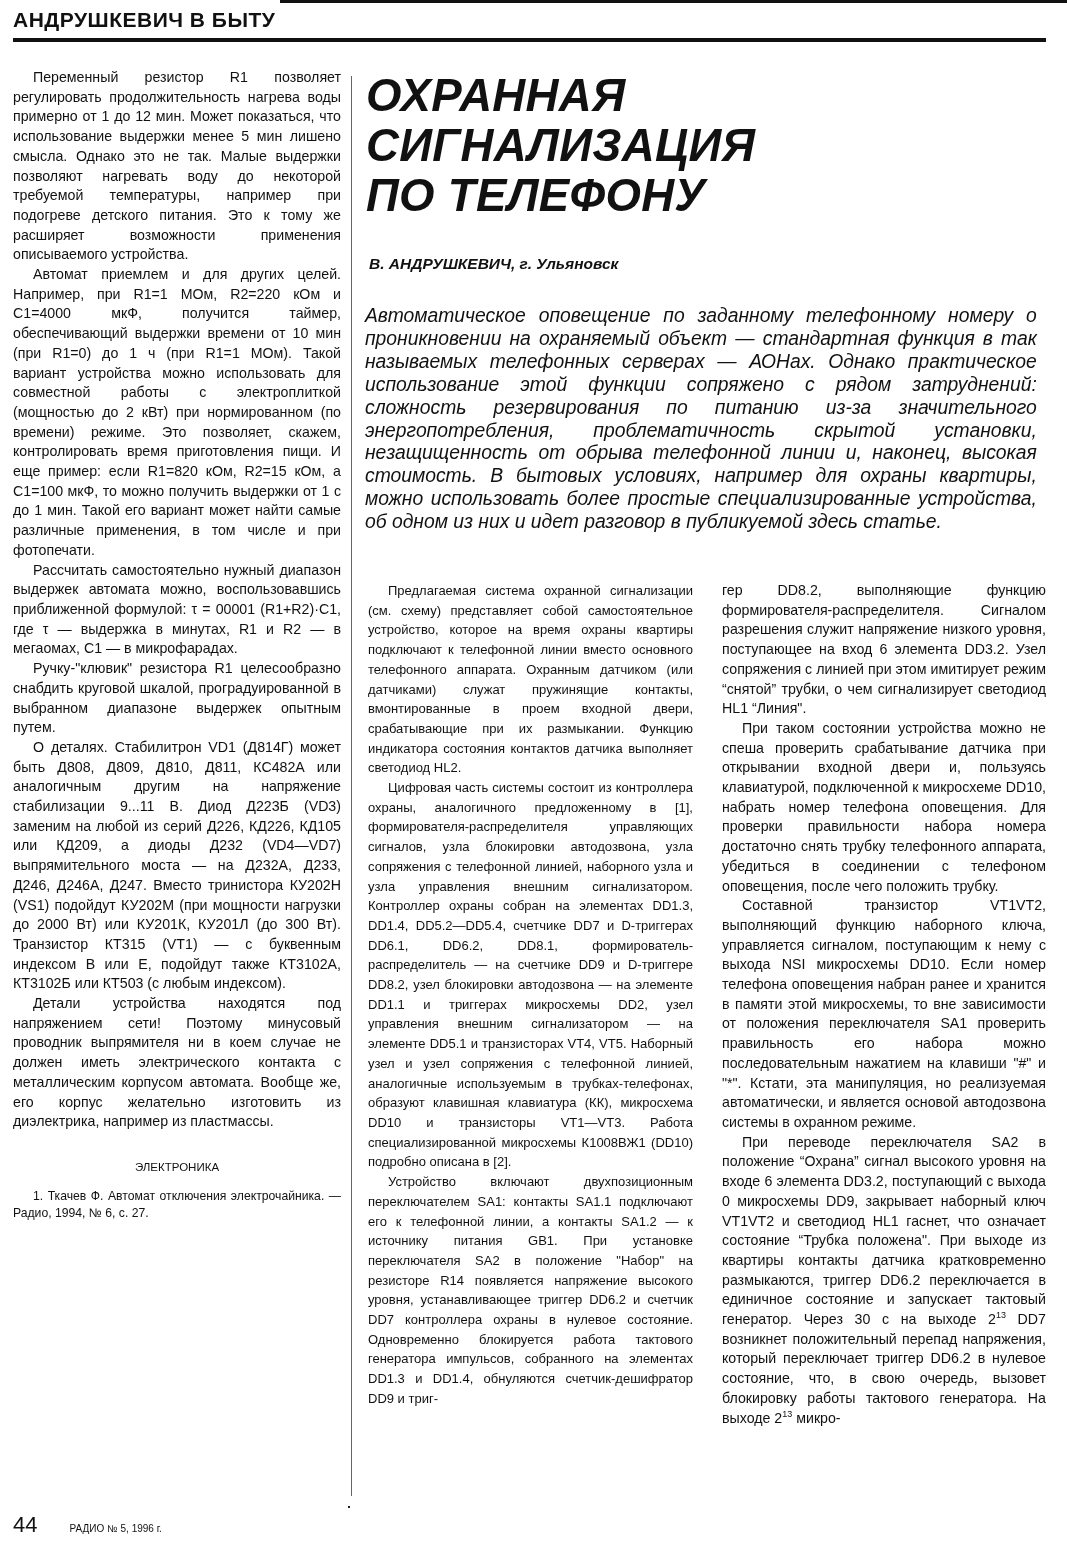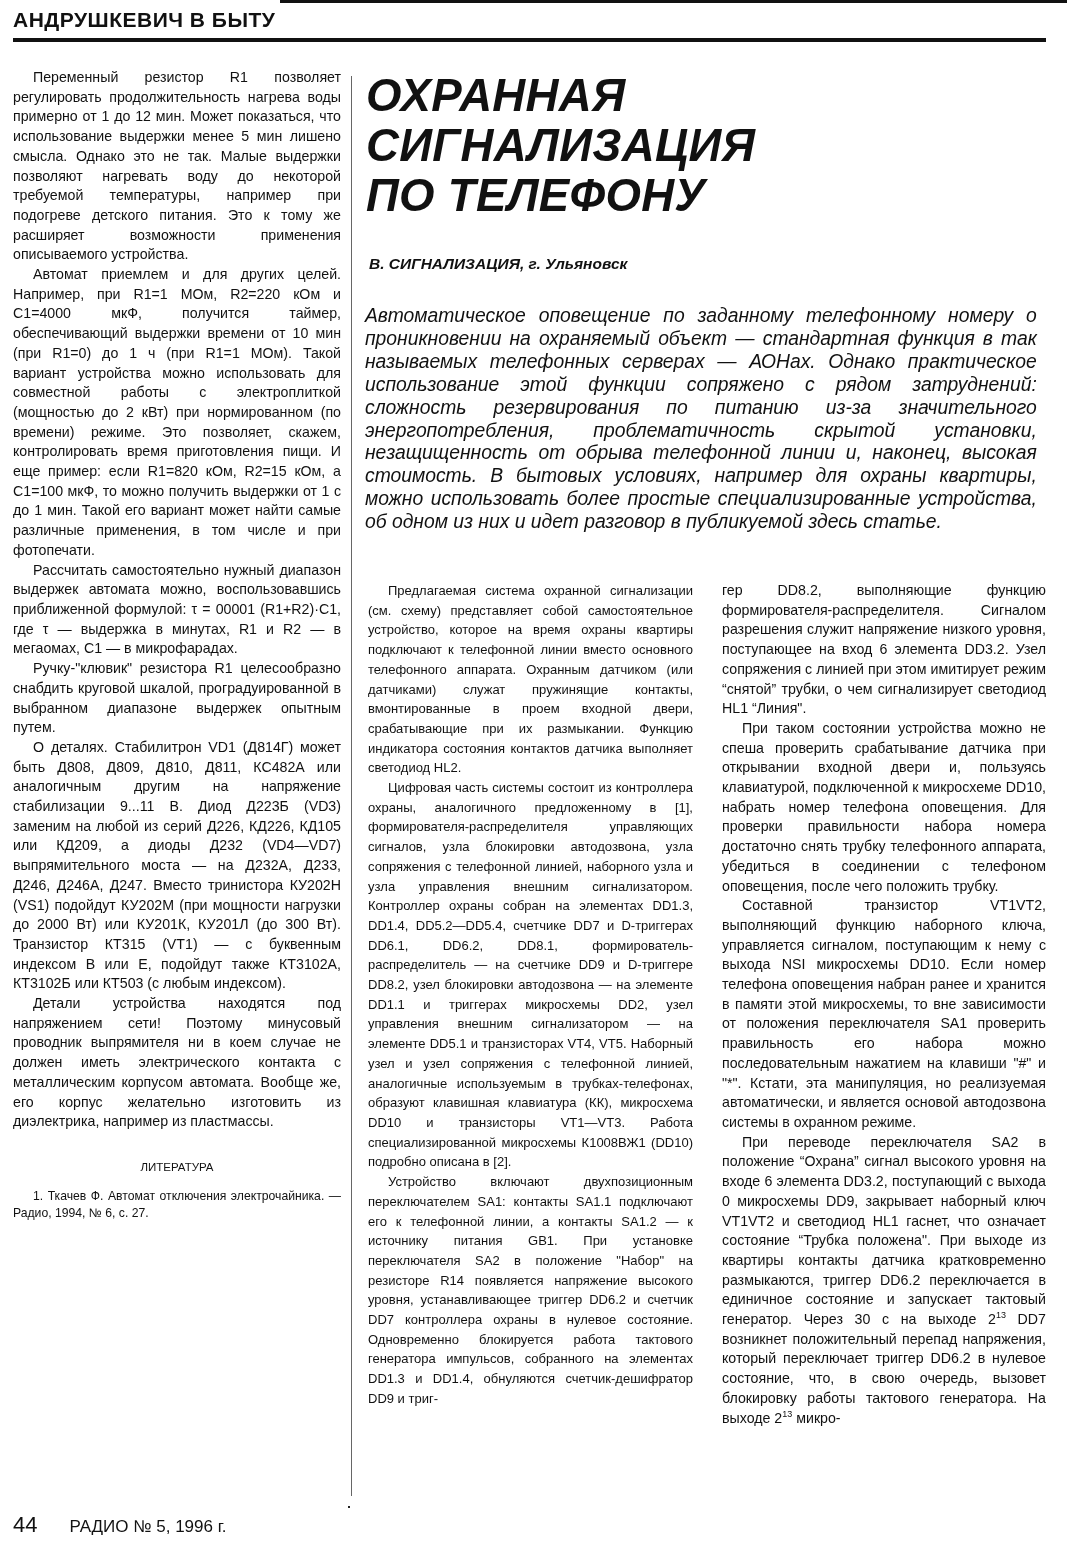--- a/index.html
+++ b/index.html
@@ -46,50 +46,50 @@
   .col-right {
     position: absolute; left: 722px; top: 581px; width: 324px;
     font-size: 14.2px; line-height: 19.7px; text-align: justify;
   }
   .col-mid p, .col-right p { text-indent: 20px; }
   .col-mid p.cont, .col-right p.cont { text-indent: 0; }
   sup { font-size: 9px; line-height: 0; }
 
   .footer { position: absolute; left: 13px; top: 1512px; display: flex; align-items: baseline; gap: 12px; }
   .page-num { font-weight: 400; font-size: 22px; }
-  .footer-src { font-size: 17px; padding-left: 20px; }
+  .footer-src { font-size: 10px; padding-left: 20px; }
   .speck { position: absolute; left: 348px; top: 1506px; width: 2px; height: 2px; background: #222; }
 </style>
 </head>
 <body>
 
 <div class="top-edge"></div>
 <div class="header-label">АНДРУШКЕВИЧ В БЫТУ</div>
 <div class="header-rule"></div>
 
 <div class="col-left">
   <p>Переменный резистор R1 позволяет регулировать продолжительность нагрева воды примерно от 1 до 12 мин. Может показаться, что использование выдержки менее 5 мин лишено смысла. Однако это не так. Малые выдержки позволяют нагревать воду до некоторой требуемой температуры, например при подогреве детского питания. Это к тому же расширяет возможности применения описываемого устройства.</p>
   <p>Автомат приемлем и для других целей. Например, при R1=1 МОм, R2=220 кОм и С1=4000 мкФ, получится таймер, обеспечивающий выдержки времени от 10 мин (при R1=0) до 1 ч (при R1=1 МОм). Такой вариант устройства можно использовать для совместной работы с электроплиткой (мощностью до 2 кВт) при нормированном (по времени) режиме. Это позволяет, скажем, контролировать время приготовления пищи. И еще пример: если R1=820 кОм, R2=15 кОм, а С1=100 мкФ, то можно получить выдержки от 1 с до 1 мин. Такой его вариант может найти самые различные применения, в том числе и при фотопечати.</p>
   <p>Рассчитать самостоятельно нужный диапазон выдержек автомата можно, воспользовавшись приближенной формулой: τ = 00001 (R1+R2)·C1, где τ — выдержка в минутах, R1 и R2 — в мегаомах, С1 — в микрофарадах.</p>
   <p>Ручку-"клювик" резистора R1 целесообразно снабдить круговой шкалой, проградуированной в выбранном диапазоне выдержек опытным путем.</p>
   <p>О деталях. Стабилитрон VD1 (Д814Г) может быть Д808, Д809, Д810, Д811, КС482А или аналогичным другим на напряжение стабилизации 9...11 В. Диод Д223Б (VD3) заменим на любой из серий Д226, КД226, КД105 или КД209, а диоды Д232 (VD4—VD7) выпрямительного моста — на Д232А, Д233, Д246, Д246А, Д247. Вместо тринистора КУ202Н (VS1) подойдут КУ202М (при мощности нагрузки до 2000 Вт) или КУ201К, КУ201Л (до 300 Вт). Транзистор КТ315 (VT1) — с буквенным индексом В или Е, подойдут также КТ3102А, КТ3102Б или КТ503 (с любым индексом).</p>
   <p>Детали устройства находятся под напряжением сети! Поэтому минусовый проводник выпрямителя ни в коем случае не должен иметь электрического контакта с металлическим корпусом автомата. Вообще же, его корпус желательно изготовить из диэлектрика, например из пластмассы.</p>
-  <p class="lit-heading">ЛИТЕРАТУРА</p>
+  <p class="lit-heading">ЭЛЕКТРОНИКА</p>
   <p class="lit-item">1. Ткачев Ф. Автомат отключения электрочайника. — Радио, 1994, № 6, с. 27.</p>
 </div>
 
 <div class="col-divider"></div>
 
 <div class="title">
   <div>ОХРАННАЯ</div>
   <div>СИГНАЛИЗАЦИЯ</div>
   <div>ПО ТЕЛЕФОНУ</div>
 </div>
 
-<div class="byline">В. СИГНАЛИЗАЦИЯ, г. Ульяновск</div>
+<div class="byline">В. АНДРУШКЕВИЧ, г. Ульяновск</div>
 
 <div class="lead">Автоматическое оповещение по заданному телефонному номеру о проникновении на охраняемый объект — стандартная функция в так называемых телефонных серверах — АОНах. Однако практическое использование этой функции сопряжено с рядом затруднений: сложность резервирования по питанию из-за значительного энергопотребления, проблематичность скрытой установки, незащищенность от обрыва телефонной линии и, наконец, высокая стоимость. В бытовых условиях, например для охраны квартиры, можно использовать более простые специализированные устройства, об одном из них и идет разговор в публикуемой здесь статье.</div>
 
 <div class="col-mid">
   <p>Предлагаемая система охранной сигнализации (см. схему) представляет собой самостоятельное устройство, которое на время охраны квартиры подключают к телефонной линии вместо основного телефонного аппарата. Охранным датчиком (или датчиками) служат пружинящие контакты, вмонтированные в проем входной двери, срабатывающие при их размыкании. Функцию индикатора состояния контактов датчика выполняет светодиод HL2.</p>
   <p>Цифровая часть системы состоит из контроллера охраны, аналогичного предложенному в [1], формирователя-распределителя управляющих сигналов, узла блокировки автодозвона, узла сопряжения с телефонной линией, наборного узла и узла управления внешним сигнализатором. Контроллер охраны собран на элементах DD1.3, DD1.4, DD5.2—DD5.4, счетчике DD7 и D-триггерах DD6.1, DD6.2, DD8.1, формирователь-распределитель — на счетчике DD9 и D-триггере DD8.2, узел блокировки автодозвона — на элементе DD1.1 и триггерах микросхемы DD2, узел управления внешним сигнализатором — на элементе DD5.1 и транзисторах VT4, VT5. Наборный узел и узел сопряжения с телефонной линией, аналогичные используемым в трубках-телефонах, образуют клавишная клавиатура (КК), микросхема DD10 и транзисторы VT1—VT3. Работа специализированной микросхемы К1008ВЖ1 (DD10) подробно описана в [2].</p>
   <p>Устройство включают двухпозиционным переключателем SA1: контакты SA1.1 подключают его к телефонной линии, а контакты SA1.2 — к источнику питания GB1. При установке переключателя SA2 в положение "Набор" на резисторе R14 появляется напряжение высокого уровня, устанавливающее триггер DD6.2 и счетчик DD7 контроллера охраны в нулевое состояние. Одновременно блокируется работа тактового генератора импульсов, собранного на элементах DD1.3 и DD1.4, обнуляются счетчик-дешифратор DD9 и триг-</p>
 </div>
 
 <div class="col-right">

